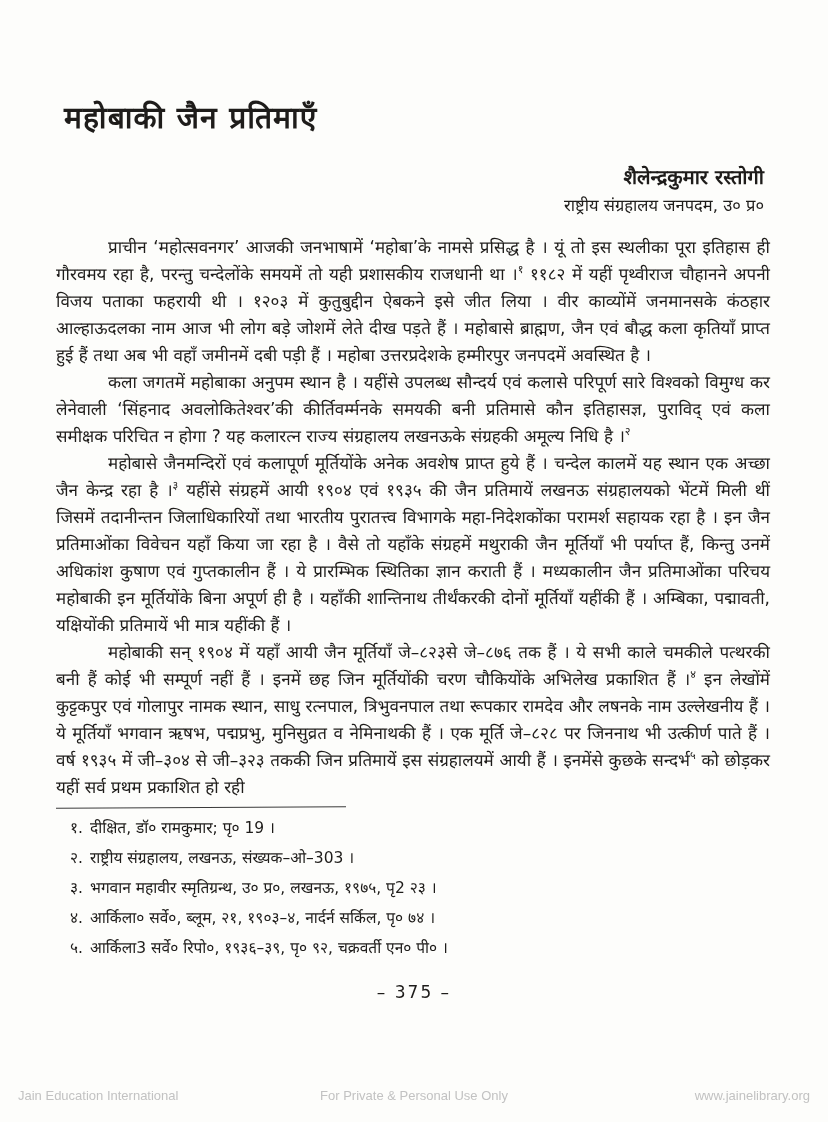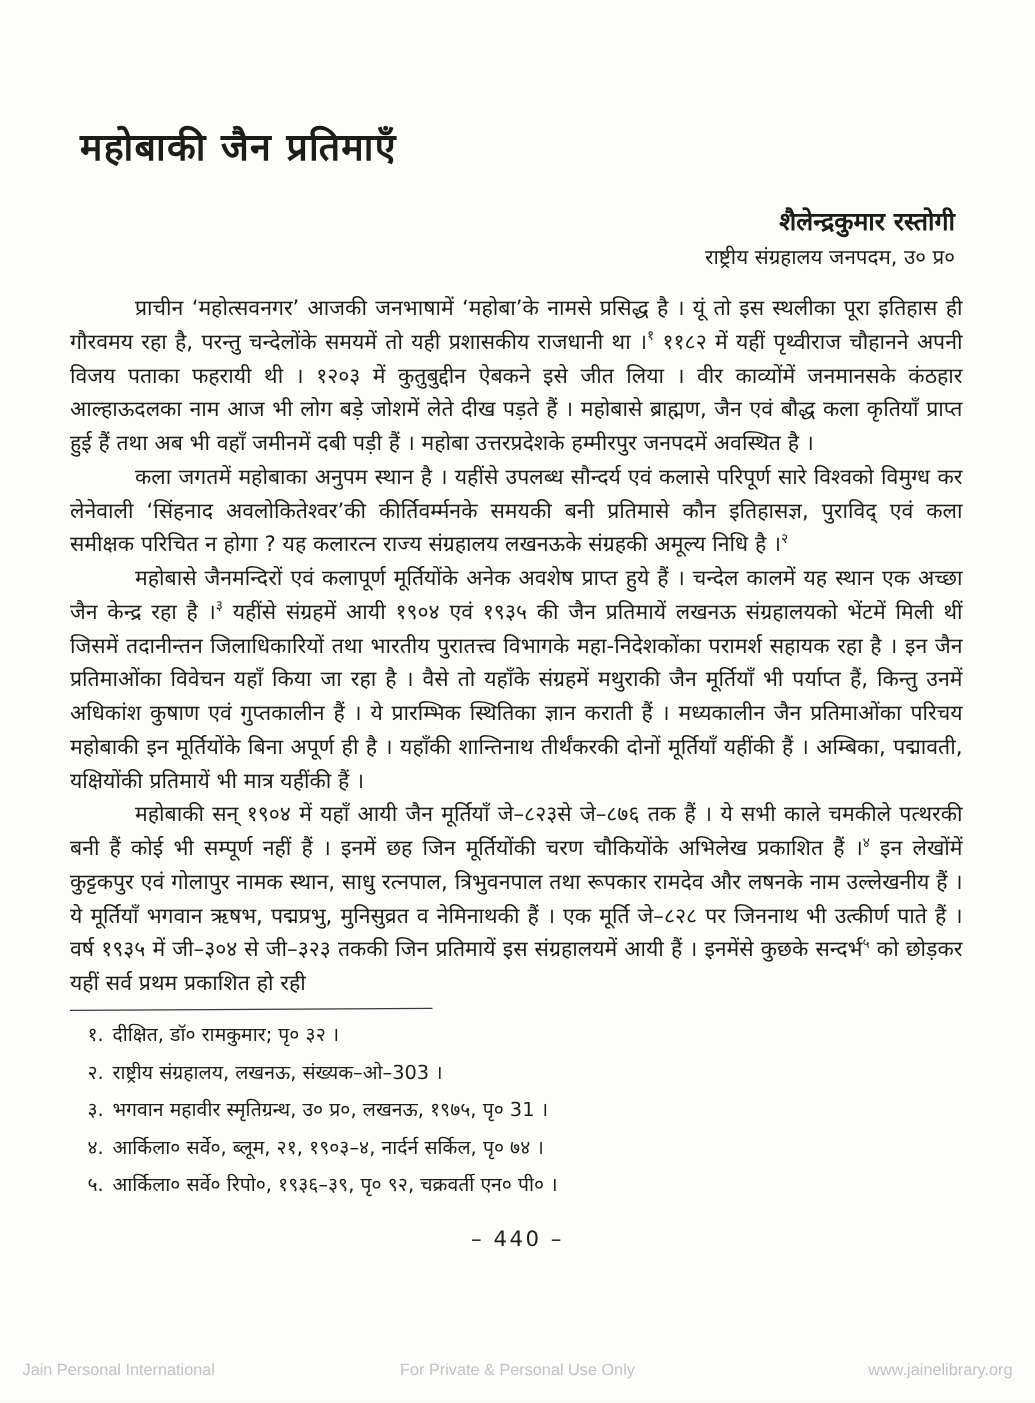--- a/index.html
+++ b/index.html
@@ -131,41 +131,41 @@
         <p class="para">महोबासे जैनमन्दिरों एवं कलापूर्ण मूर्तियोंके अनेक अवशेष प्राप्त हुये हैं ।  चन्देल कालमें यह स्थान एक अच्छा जैन केन्द्र रहा है ।<sup>३</sup> यहींसे संग्रहमें आयी १९०४ एवं १९३५ की जैन प्रतिमायें लखनऊ संग्रहालयको भेंटमें मिली थीं जिसमें तदानीन्तन जिलाधिकारियों तथा भारतीय पुरातत्त्व विभागके महा-निदेशकोंका परामर्श सहायक रहा है ।  इन जैन प्रतिमाओंका विवेचन यहाँ किया जा रहा है ।  वैसे तो यहाँके संग्रहमें मथुराकी जैन मूर्तियाँ भी पर्याप्त हैं,  किन्तु उनमें अधिकांश कुषाण एवं गुप्तकालीन हैं ।  ये प्रारम्भिक स्थितिका ज्ञान कराती हैं ।  मध्यकालीन जैन प्रतिमाओंका परिचय महोबाकी इन मूर्तियोंके बिना अपूर्ण ही है ।  यहाँकी शान्तिनाथ तीर्थंकरकी दोनों मूर्तियाँ यहींकी हैं ।  अम्बिका, पद्मावती, यक्षियोंकी प्रतिमायें भी मात्र यहींकी हैं ।</p>
         <p class="para">महोबाकी सन् १९०४ में यहाँ आयी जैन मूर्तियाँ जे–८२३से जे–८७६ तक हैं ।  ये सभी काले चमकीले पत्थरकी बनी हैं कोई भी सम्पूर्ण नहीं हैं ।  इनमें छह जिन मूर्तियोंकी चरण चौकियोंके अभिलेख प्रकाशित हैं ।<sup>४</sup> इन लेखोंमें कुट्टकपुर एवं गोलापुर नामक स्थान,  साधु रत्नपाल,  त्रिभुवनपाल तथा रूपकार रामदेव और लषनके नाम उल्लेखनीय हैं । ये मूर्तियाँ भगवान ऋषभ, पद्मप्रभु, मुनिसुव्रत व नेमिनाथकी हैं । एक मूर्ति जे–८२८ पर जिननाथ भी उत्कीर्ण पाते हैं । वर्ष १९३५ में जी–३०४ से जी–३२३ तककी जिन प्रतिमायें इस संग्रहालयमें आयी हैं ।  इनमेंसे कुछके सन्दर्भ<sup>५</sup> को  छोड़कर यहीं  सर्व प्रथम प्रकाशित हो रही</p>
       </div>
 
     <div class="footnote-separator"></div>
 
     <div class="footnotes">
 
     <div class="footnote">
           <span class="fn-num">१.</span>
-          <span class="fn-text">दीक्षित, डॉ० रामकुमार; पृ० ३२ ।</span>
+          <span class="fn-text">दीक्षित, डॉ० रामकुमार; पृ० 19 ।</span>
         </div>
         <div class="footnote">
           <span class="fn-num">२.</span>
           <span class="fn-text">राष्ट्रीय संग्रहालय, लखनऊ, संख्यक–ओ–303 ।</span>
         </div>
         <div class="footnote">
           <span class="fn-num">३.</span>
-          <span class="fn-text">भगवान महावीर स्मृतिग्रन्थ, उ० प्र०, लखनऊ, १९७५, पृ० 31 ।</span>
+          <span class="fn-text">भगवान महावीर स्मृतिग्रन्थ, उ० प्र०, लखनऊ, १९७५, पृ2 २३ ।</span>
         </div>
         <div class="footnote">
           <span class="fn-num">४.</span>
           <span class="fn-text">आर्किला० सर्वे०, ब्लूम, २१, १९०३–४, नार्दर्न सर्किल, पृ० ७४ ।</span>
         </div>
         <div class="footnote">
           <span class="fn-num">५.</span>
-          <span class="fn-text">आर्किला० सर्वे० रिपो०, १९३६–३९, पृ० ९२, चक्रवर्ती एन० पी० ।</span>
+          <span class="fn-text">आर्किला3 सर्वे० रिपो०, १९३६–३९, पृ० ९२, चक्रवर्ती एन० पी० ।</span>
         </div>
       </div>
   </div>
 
-  <div class="page-number">– 440 –</div>
+  <div class="page-number">– 375 –</div>
 
   <div class="scan-footer">
     <span class="mid">For Private &amp; Personal Use Only</span>
-    <span class="left">Jain Personal International</span>
+    <span class="left">Jain Education International</span>
     <span class="right">www.jainelibrary.org</span>
   </div>
 </div>
 
 </body></html>

